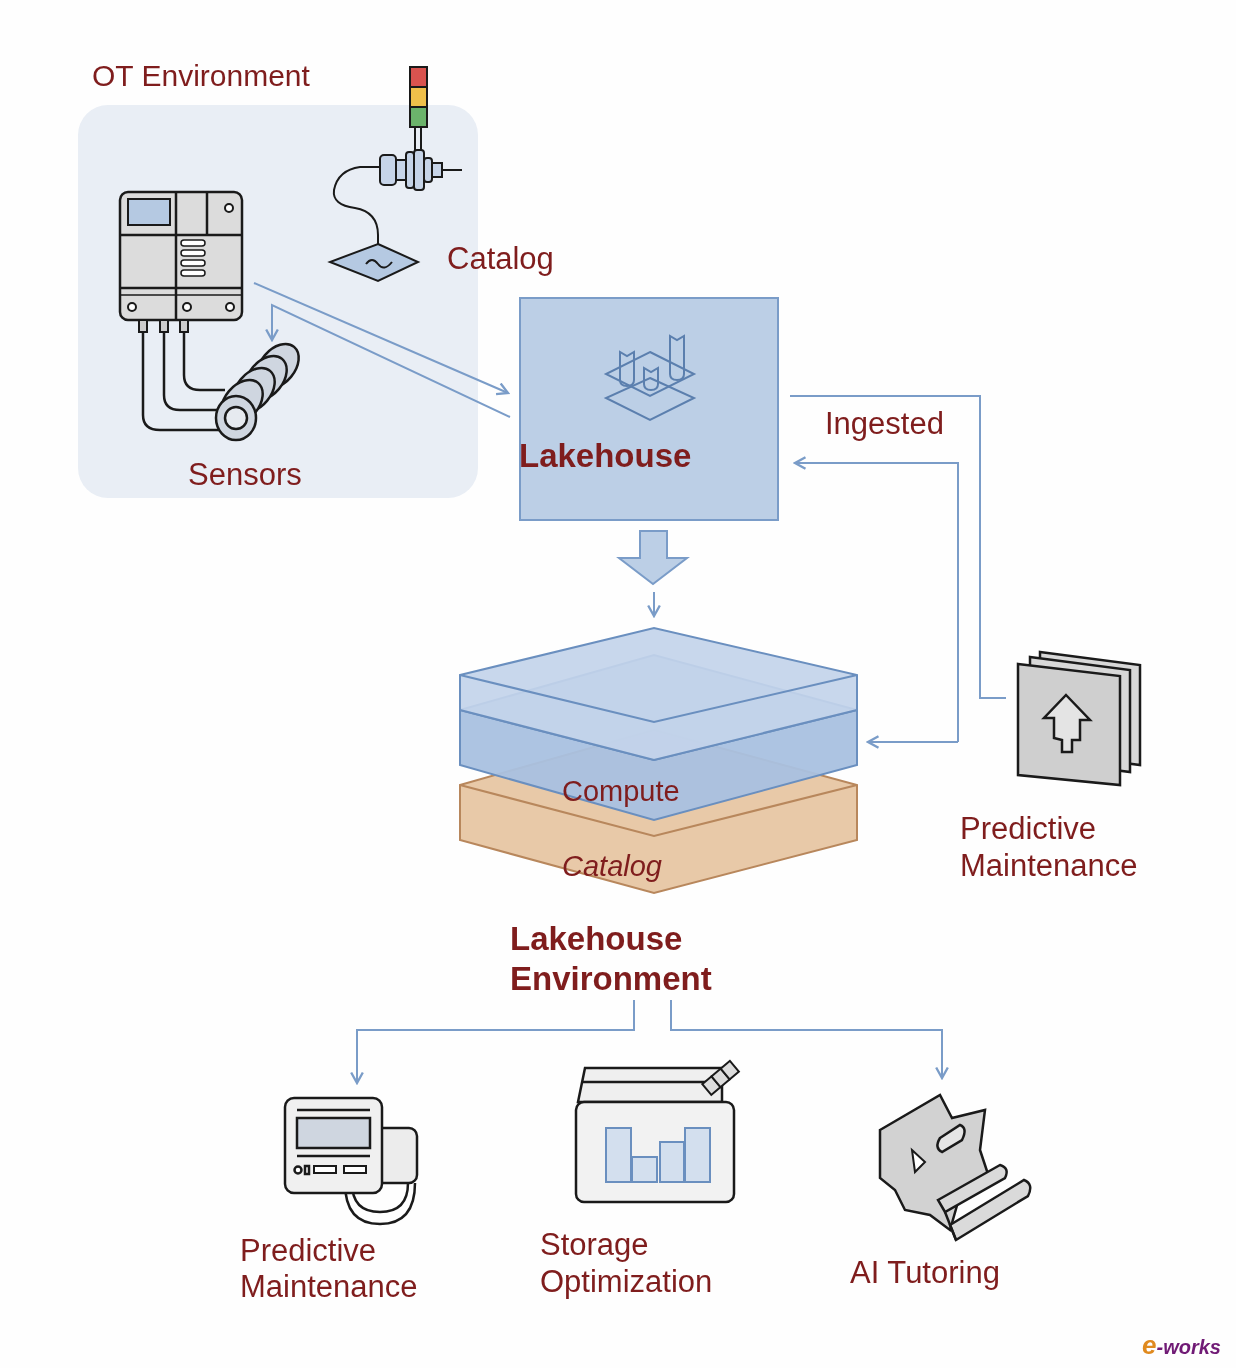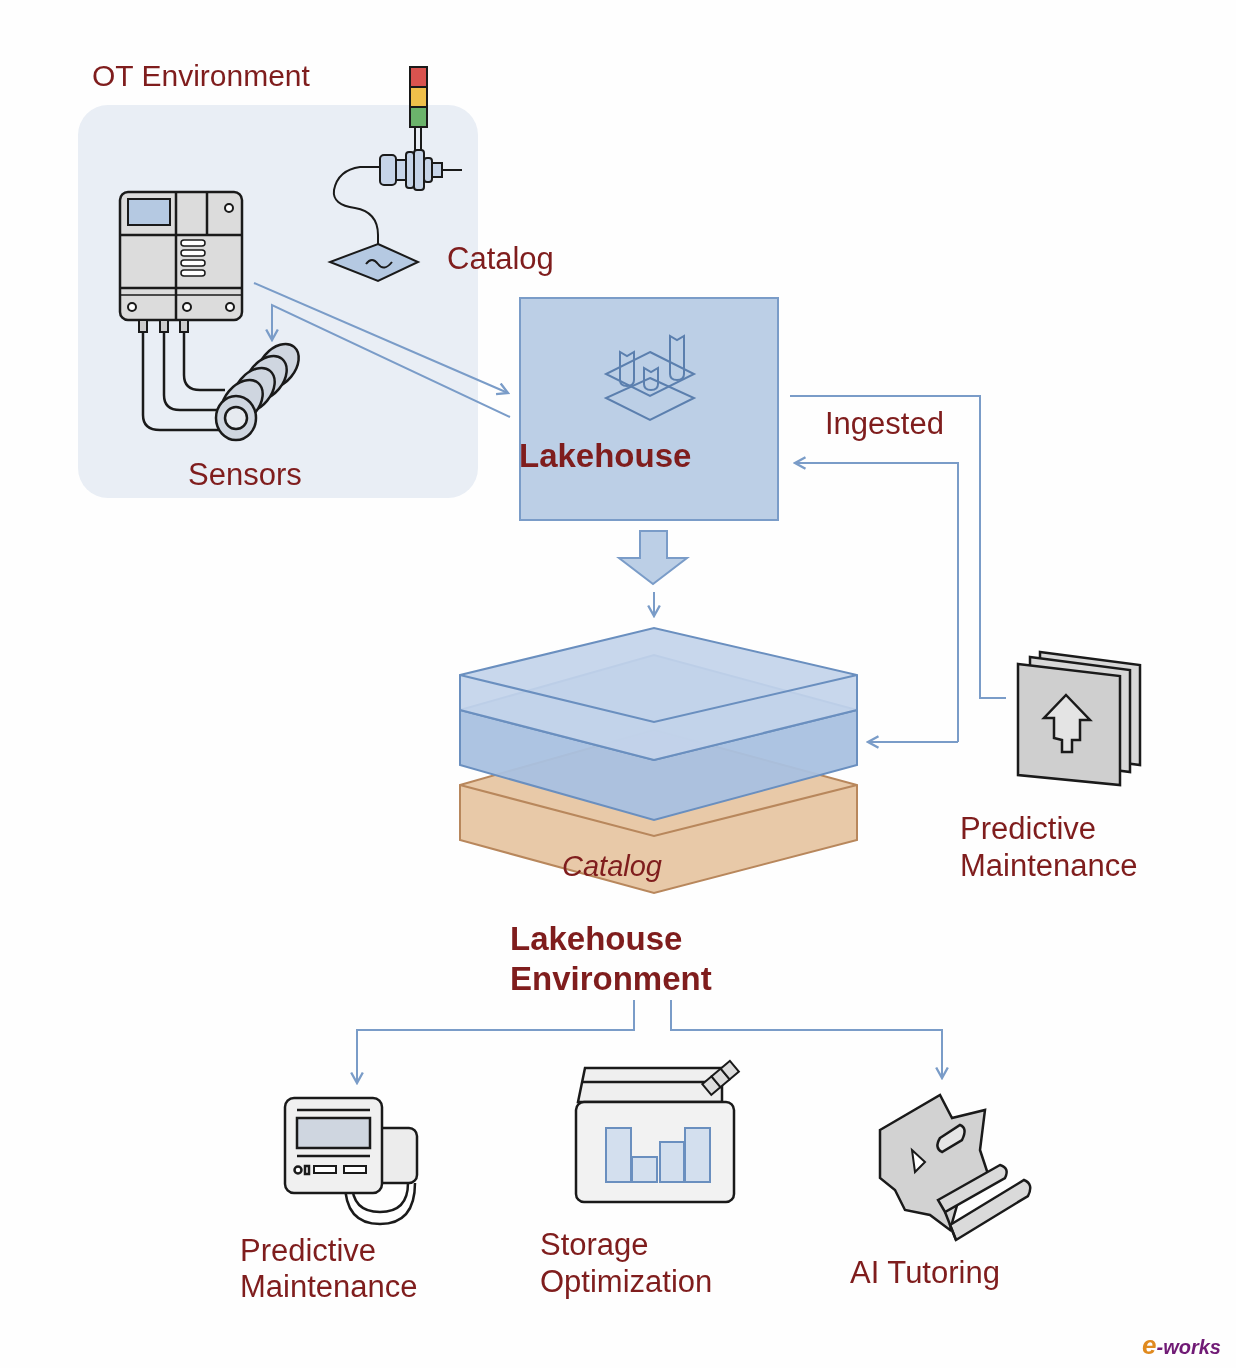--- a/index.html
+++ b/index.html
@@ -178,20 +178,21 @@
       <path d="M945,1212 L956,1240" fill="none"></path>
     </g>
   </svg>
 
   <div class="label" style="left:447px; top:241px;">Catalog</div>
   <div class="label" style="left:188px; top:457px;">Sensors</div>
 
   <div class="label bold center" style="left:519px; top:430px; width:260px; font-size:33px;">Lakehouse</div>
   <div class="label" style="left:825px; top:406px;">Ingested</div>
 
+  <div class="label center" style="left:562px; top:765px; width:190px; font-size:29px;">Compute</div>
   <div class="label center" style="left:562px; top:840px; width:190px; font-size:29px;font-style:italic;">Catalog</div>
 
   <div class="label center" style="left:960px; top:803px; width:230px;">Predictive</div>
   <div class="label center" style="left:960px; top:840px; width:230px;">Maintenance</div>
 
   <div class="label bold center" style="left:510px; top:913px; width:290px; font-size:33px;">Lakehouse</div>
   <div class="label bold center" style="left:510px; top:953px; width:290px; font-size:33px;">Environment</div>
 
   <div class="label center" style="left:240px; top:1225px; width:236px;">Predictive</div>
   <div class="label center" style="left:240px; top:1261px; width:236px;">Maintenance</div>

